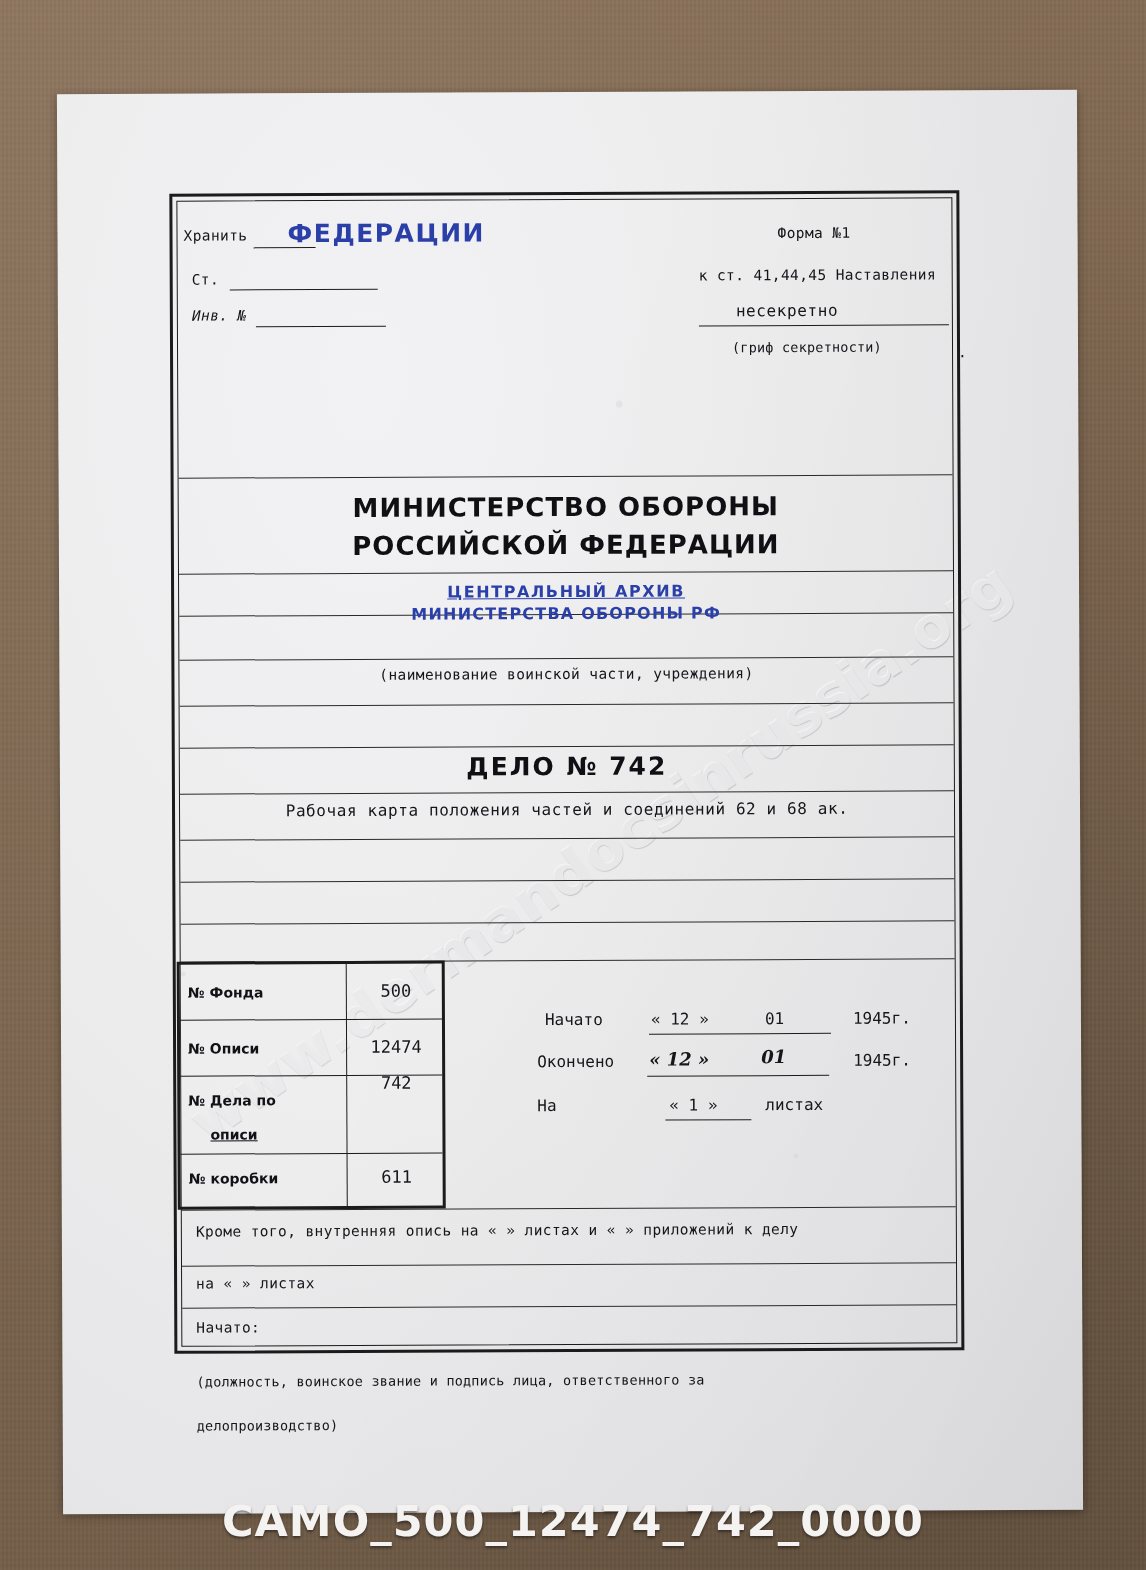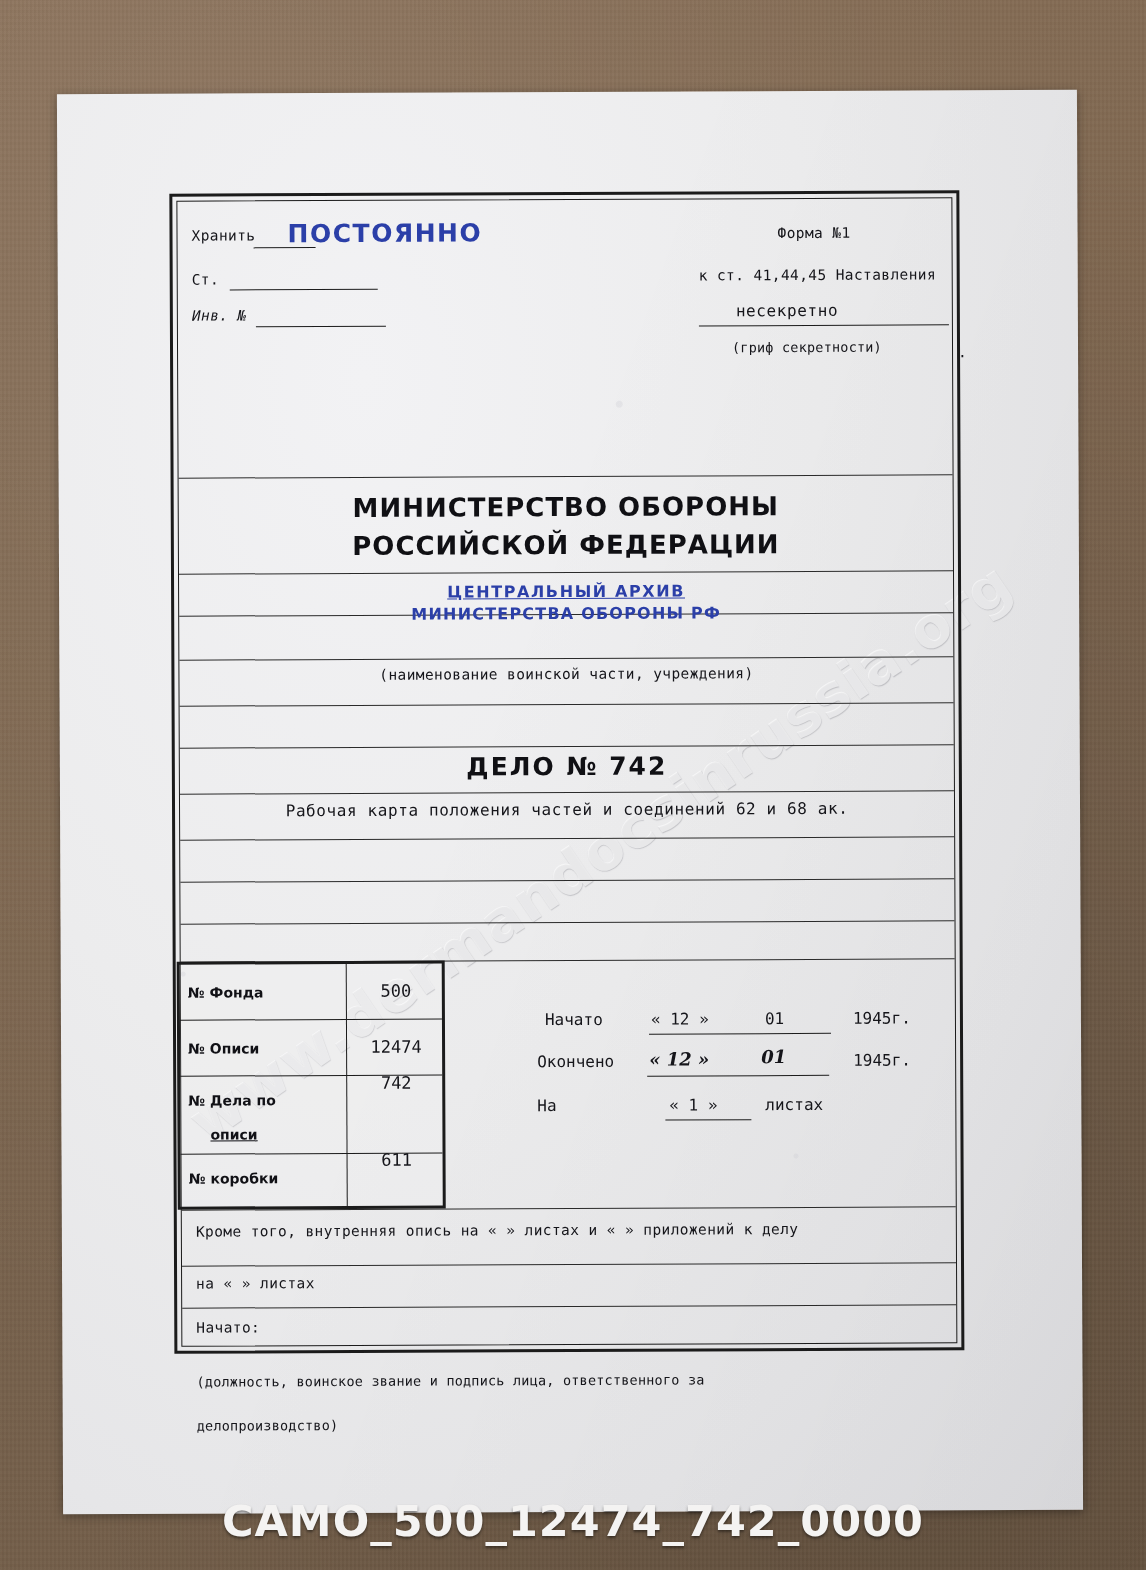--- a/index.html
+++ b/index.html
@@ -230,23 +230,23 @@
 
 <div id="backing"></div>
 
 <div id="sheet">
 
   <div id="watermark">www.dermandocsinrussia.org</div>
 
   <div id="form">
     <div id="form-inner">
 
-      <div class="txt s14" style="left:14px; top:26px;text-align:right;">Хранить</div>
+      <div class="txt s14" style="left:6px; top:26px;text-align:right;">Хранить</div>
       <div class="uline" style="left:76px; top:46px; width:62px;"></div>
-      <div class="stamp" style="left:110px; top:18px; font-size:25px; letter-spacing:1.5px;">ПОСТОЯННО</div>
+      <div class="stamp" style="left:110px; top:18px; font-size:25px; letter-spacing:1.5px;">ФЕДЕРАЦИИ</div>
 
       <div class="txt s14" style="left:14px; top:70px;">Ст.</div>
       <div class="uline" style="left:52px; top:88px; width:148px;"></div>
 
       <div class="txt s14" style="left:14px; top:106px;font-style:italic;">Инв. №</div>
       <div class="uline" style="left:78px; top:125px; width:130px;"></div>
 
       <div class="txt s14" style="left:600px; top:26px;">Форма №1</div>
       <div class="txt s14" style="left:521px; top:68px;">к ст. 41,44,45 Наставления</div>
 
@@ -292,21 +292,21 @@
         <div class="ft-row" style="top:56px; height:56px;"></div>
         <div class="ft-label" style="top:76px;">№ Описи</div>
         <div class="ft-val" style="top:73px;">12474</div>
 
         <div class="ft-row" style="top:112px; height:78px;"></div>
         <div class="ft-label" style="top:128px;">№ Дела по</div>
         <div class="ft-label" style="left:30px; top:162px;text-decoration:underline;">описи</div>
         <div class="ft-val" style="top:109px;">742</div>
 
         <div class="ft-label" style="top:206px;text-align:right;">№ коробки</div>
-        <div class="ft-val" style="top:186px;">611</div>
+        <div class="ft-val" style="top:203px;">611</div>
       </div>
 
       <div class="date-lbl" style="left:356px; top:810px;margin-left:8px;">Начато</div>
       <div class="date-lbl" style="left:470px; top:810px;">« 12 »</div>
       <div class="date-lbl" style="left:584px; top:810px;">01</div>
       <div class="uline" style="left:468px; top:834px; width:182px;"></div>
       <div class="date-lbl" style="left:672px; top:810px;">1945г.</div>
 
       <div class="date-lbl" style="left:356px; top:852px;">Окончено</div>
       <div class="hand" style="left:468px; top:849px;">« 12 »</div>

